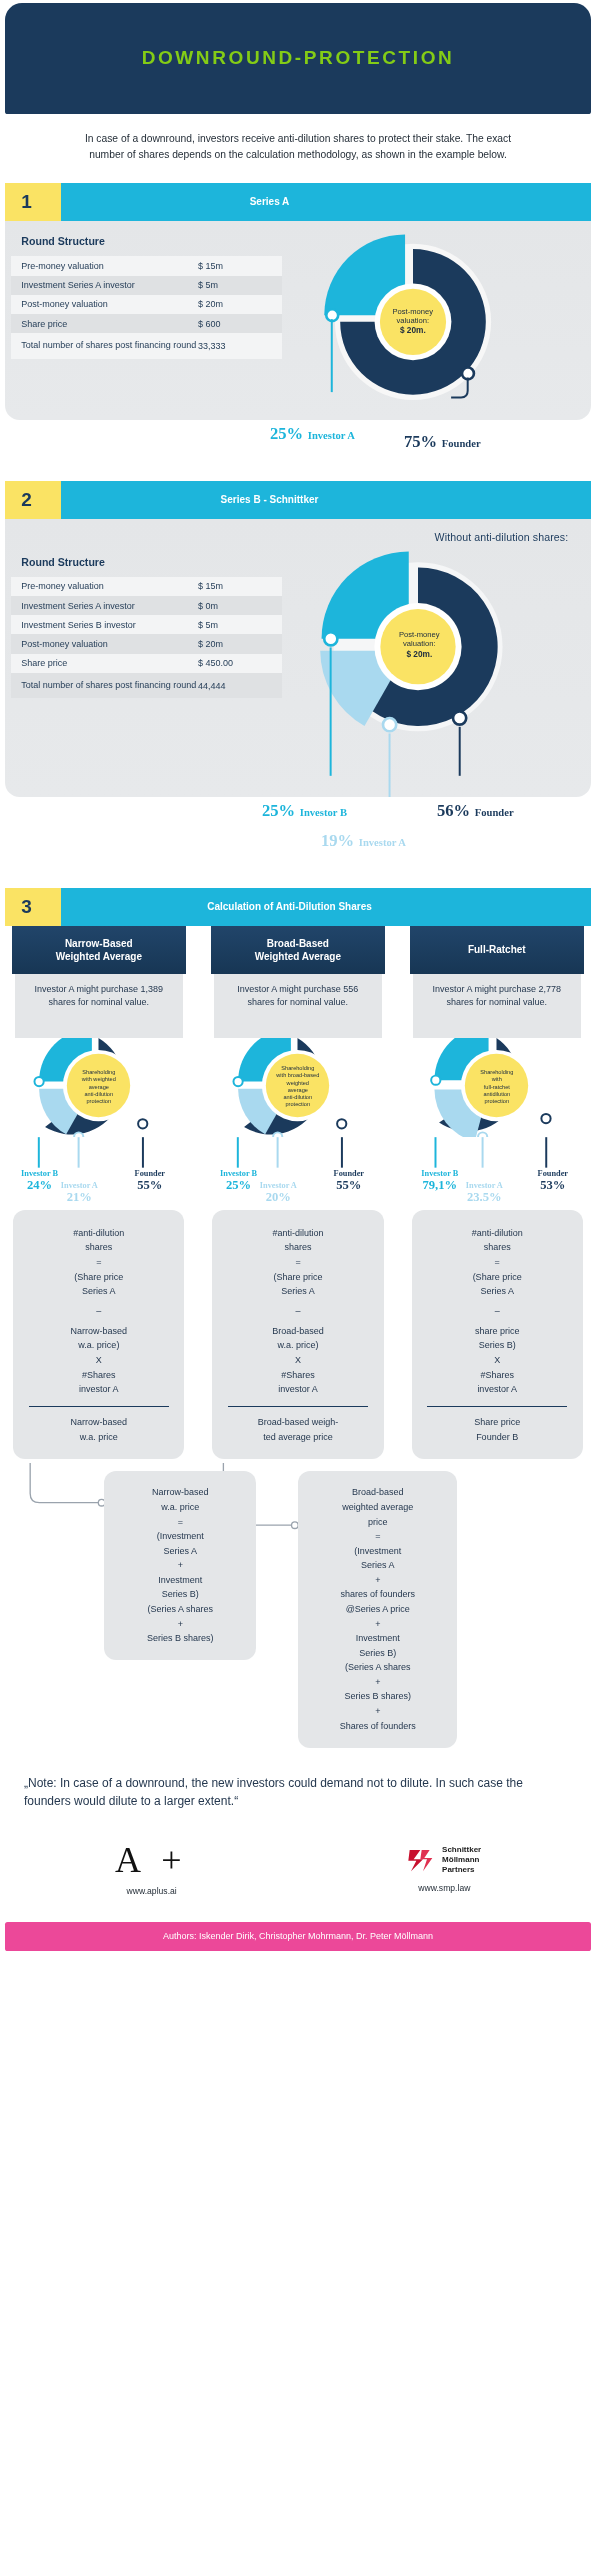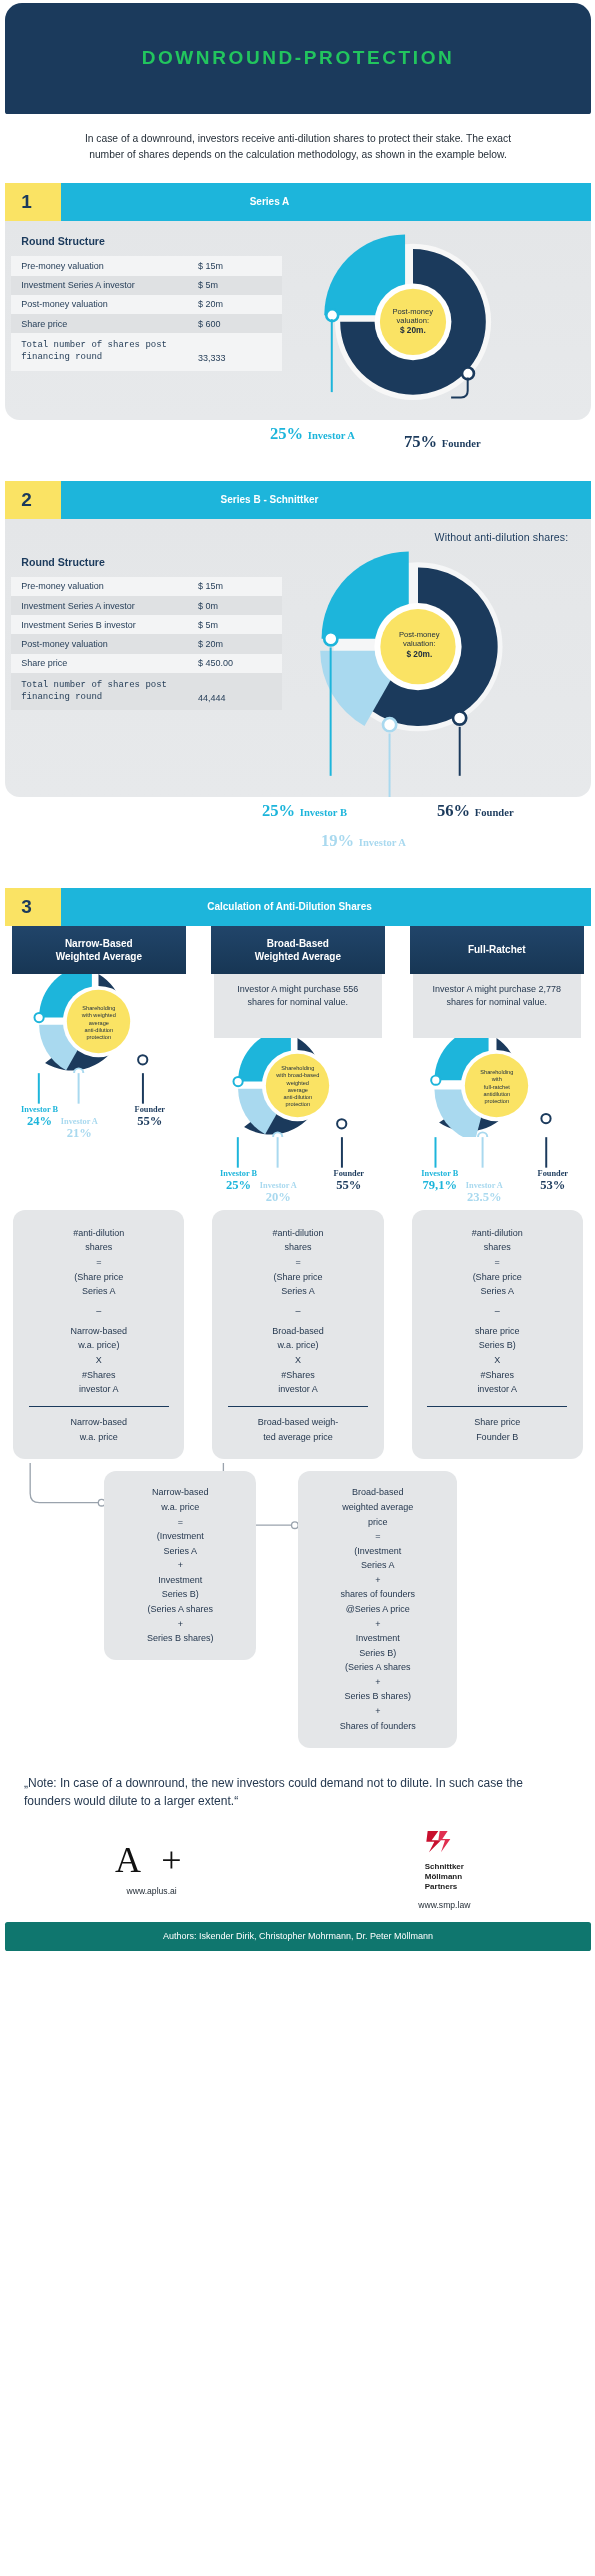--- a/index.html
+++ b/index.html
@@ -18,21 +18,21 @@
     border-radius: 0 0 2.6px 2.6px;
     height: 111px;
     display: flex;
     align-items: center;
     justify-content: center;
     margin: 2.6px 5.3px 0 5.3px;
     border-top-left-radius: 17px;
     border-top-right-radius: 17px;
   }
   .header h1 {
-    color: #22c55e;
+    color: #84cc16;
     font-size: 19px;
     letter-spacing: 2.6px;
     font-weight: bold;
     font-family: "Liberation Sans", sans-serif;
   }
   .intro {
     padding: 17px 79px 20px 79px;
     text-align: center;
     font-size: 10.3px;
     line-height: 1.55;
@@ -101,21 +101,21 @@
   .rs-table tr td {
     font-size: 9px;
     padding: 4.6px 0 4.6px 10.6px;
     color: #28405a;
     margin-left: 43px;
   }
   .rs-table tr td.val { text-align: left; padding-left: 0; width: 74px; }
   .rs-table tr:nth-child(odd) { background: #f3f4f5; }
   .rs-table tr:nth-child(even) { background: #dfe1e3; }
   .rs-table tr.tall td { padding-top: 6px; padding-bottom: 7.3px; vertical-align: bottom; }
-  .rs-table tr.tall td.lbl { line-height: 1.35; font-family: Liberation Mono, monospace; }
+  .rs-table tr.tall td.lbl { line-height: 1.35; }
 
   
   .donut-area { flex: 1; position: relative; }
   .donut { position: absolute; }
   .donut svg { display:block; overflow: visible; }
   .donut-center-text {
     position: absolute;
     text-align: center;
     font-size: 7.6px;
     line-height: 1.25;
@@ -246,25 +246,25 @@
   }
   .logo-aplus {
     font-size: 36px;
     font-weight: 300;
     letter-spacing: 6.6px;
     color: #111;
     font-family: "Liberation Serif", serif;
     line-height: 1;
   }
   .logo-url { font-size: 8.6px; color: #1f2933; }
-  .smp-logo { display: flex; align-items: flex-start; gap: 6.6px; flex-direction: column; }
+  .smp-logo { display: flex; align-items: center; gap: 6.6px; }
   .smp-text { font-size: 8px; font-weight: bold; line-height: 1.25; color: #1b1b1b; text-align: left; }
 
   .authors {
-    background: #0f766e;
+    background: #ec4899;
     color: #fff;
     text-align: center;
     font-size: 9px;
     padding: 9.3px 0;
     margin: 10.6px 5.3px 5.3px 5.3px;
     border-radius: 2.6px;
   }
 </style>
 </head>
 <body>
@@ -450,20 +450,21 @@
   <div class="banner full" style="margin-top:17px;">
     <div class="num">3</div>
     <div class="title">Calculation of Anti-Dilution Shares</div>
   </div>
 
   <div class="cards">
 
     <div class="card">
       <div class="card-head" style="white-space:pre-line;">Narrow-Based
 Weighted Average</div>
+      <div class="card-body">Investor A might purchase 1,389 shares for nominal value.</div>
       <div class="mini-donut-wrap">
         <svg width="187" height="99" viewBox="0 0 282 150" style="display:block;">
           <circle cx="141" cy="72" r="76" fill="#ffffff"></circle>
           <path d="M141 72 L141 0 A72 72 0 1 1 60 135 Z" fill="#1b3a5c"></path>
           <g transform="translate(-10,-6)">
             <path d="M141 72 L141 -8 A80 80 0 0 0 61 72 Z" fill="#1db5db"></path>
           </g>
           <g transform="translate(-10,5)">
             <path d="M141 72 L61 72 A80 80 0 0 0 102 141 Z" fill="#a9d9ef"></path>
           </g>

